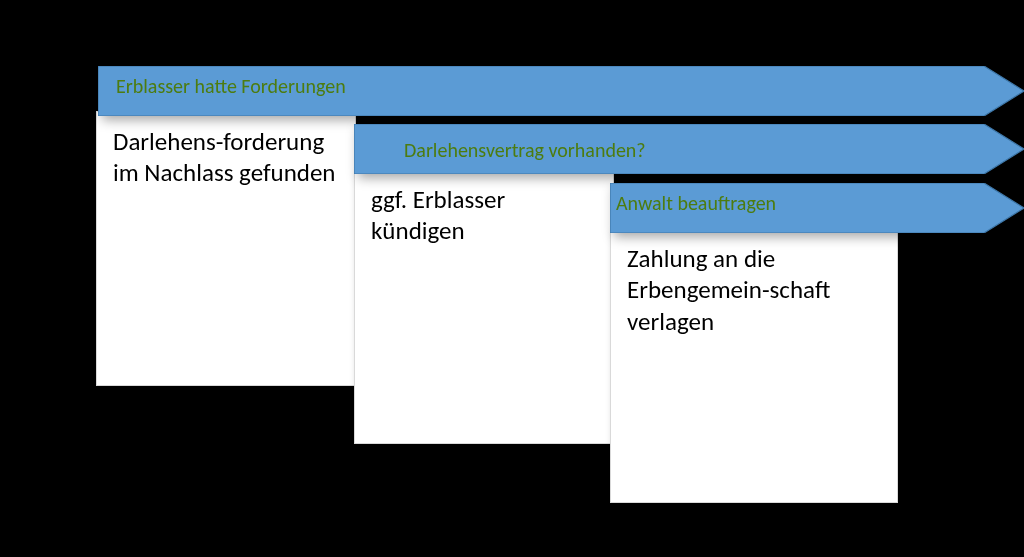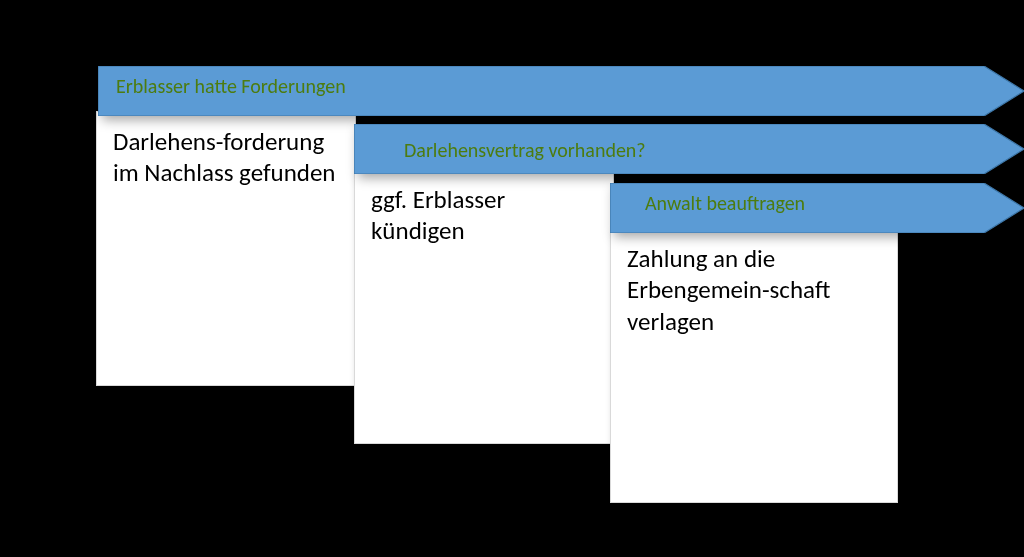--- a/index.html
+++ b/index.html
@@ -73,18 +73,18 @@
     </div>
   </div>
 
   <div class="step">
     <div class="content-box" style="left:610px; top:228px; width:288px; height:275px;">
       <span>Zahlung an die Erbengemein-schaft verlagen</span>
     </div>
     <svg class="arrow" style="left:610px; top:183px;" width="414" height="50" viewBox="0 0 414 50">
       <polygon points="0,0 374,0 414,25 374,50 0,50" fill="#5B9BD5" stroke="#3E77A8" stroke-width="1.2"></polygon>
     </svg>
-    <div class="arrow-label" style="left:645px; top:191px;">
+    <div class="arrow-label" style="left:616px; top:191px;">
       <span>Anwalt beauftragen</span>
     </div>
   </div>
 
 </div>
 
 </body></html>

